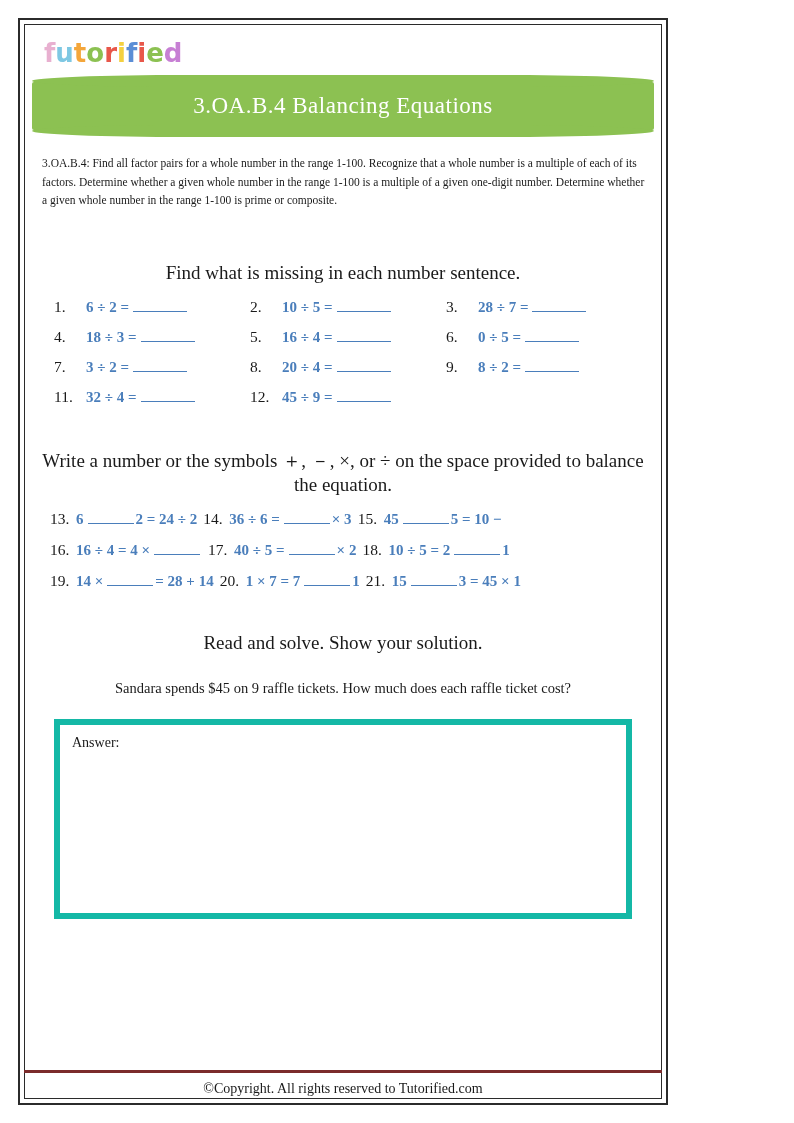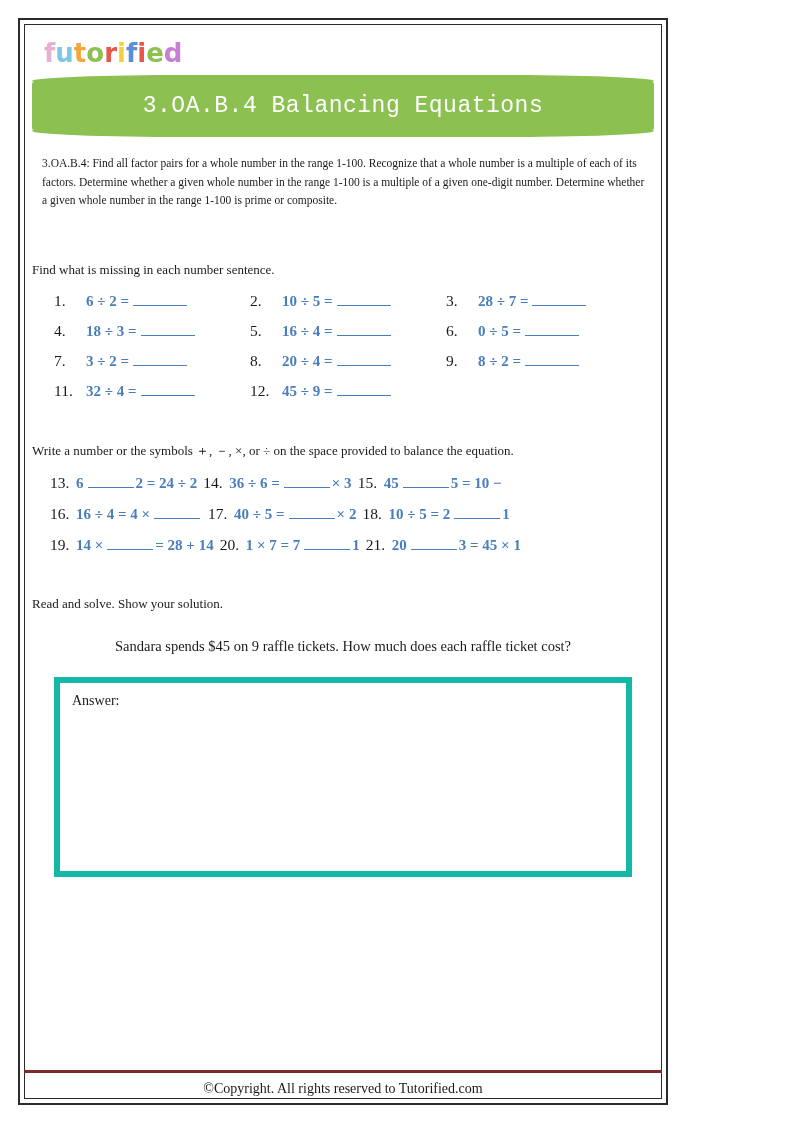--- a/index.html
+++ b/index.html
@@ -87,39 +87,39 @@
     position: absolute;
     left: 0; right: 0; bottom: -7px;
     height: 12px;
     background: #8cc152;
     border-radius: 50% / 100%;
   }
   .title-text {
     position: relative;
     z-index: 2;
     color: #ffffff;
-    font-family: Liberation Mono, monospace;
+    font-family: Liberation Serif, serif;
     font-size: 23px;
     letter-spacing: 0.5px;
   }
 
   
   .standard-desc {
     margin-top: 24px;
     padding: 0 8px 0 10px;
     font-size: 11.5px;
     line-height: 1.62;
     color: #1a1a1a;
     text-align: left;
   }
 
   
   .section-instruction {
-    text-align: left;
-    font-size: 13px;
+    text-align: center;
+    font-size: 19px;
     color: #1a1a1a;
   }
   .s1-instruction { margin-top: 52px; }
   .s2-instruction { margin-top: 42px; }
   .s3-instruction { margin-top: 42px; }
 
   .problem-grid {
     margin-top: 14px;
     padding: 0 12px 0 22px;
   }
@@ -334,21 +334,21 @@
             <span class="pexpr">= 28 + 14</span>
           </div>
           <div class="pitem">
             <span class="pnum">20.</span>
             <span class="pexpr">1 × 7 = 7</span>
             <span class="blank short"></span>
             <span class="pexpr">1</span>
           </div>
           <div class="pitem">
             <span class="pnum">21.</span>
-            <span class="pexpr">20</span>
+            <span class="pexpr">15</span>
             <span class="blank short"></span>
             <span class="pexpr">3 = 45 × 1</span>
           </div>
         </div>
       </div>
 
     <div class="section-instruction s3-instruction">Read and solve. Show your solution.</div>
     <div class="word-problem">Sandara spends $45 on 9 raffle tickets. How much does each raffle ticket cost?</div>
     <div class="answer-box">
       <span>Answer:</span>

